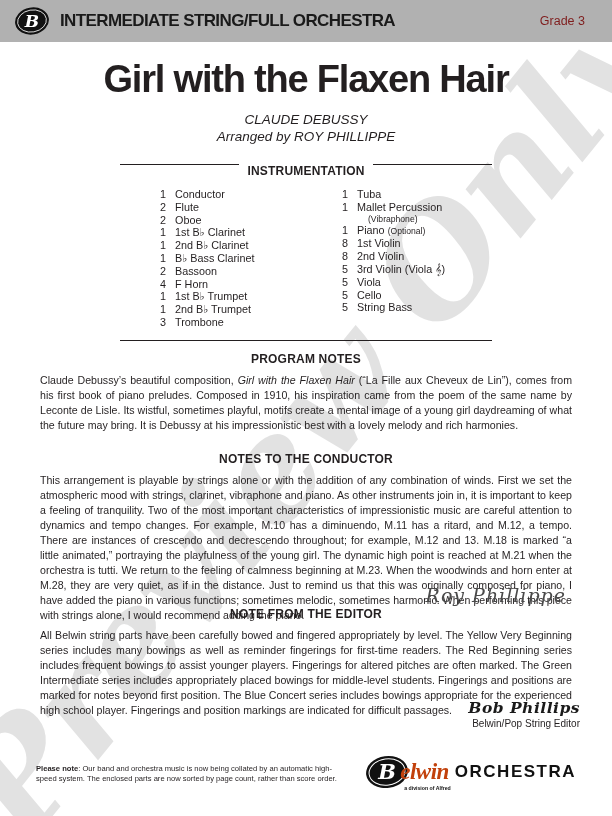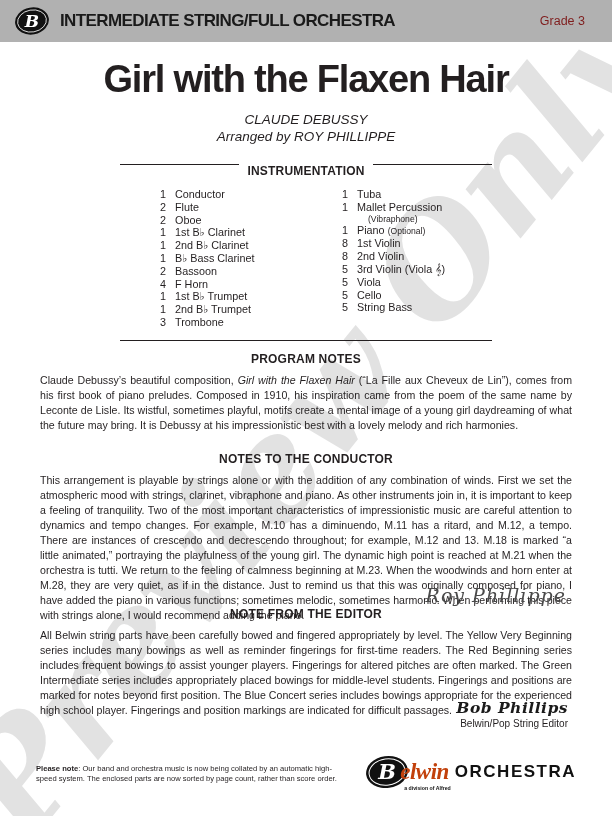--- a/index.html
+++ b/index.html
@@ -86,21 +86,21 @@
   }
   .body-text .it { font-style: italic; }
 
   
   .sig-roy {
     position: absolute; top: 584px; right: 46px; width: 220px;
     text-align: right;
     font-family: "DejaVu Serif", serif; font-style: italic;
     font-size: 19px; color: #4a4a4a; letter-spacing: 1px;
   }
-  .sig-bob-block { position: absolute; top: 698px; right: 44px; width: 220px; text-align: right; }
+  .sig-bob-block { position: absolute; top: 698px; right: 32px; width: 220px; text-align: right; }
   .sig-bob {
     font-family: "DejaVu Serif", serif; font-style: italic; font-weight: bold;
     font-size: 15.5px; color: #1a1a1a; letter-spacing: 0.5px;
   }
   .sig-bob-title { font-size: 10px; margin-top: 1px; color: #231f20; }
 
   
   .please-note {
     position: absolute; left: 36px; top: 764px; width: 312px;
     font-size: 7.6px; line-height: 10px; color: #231f20;

